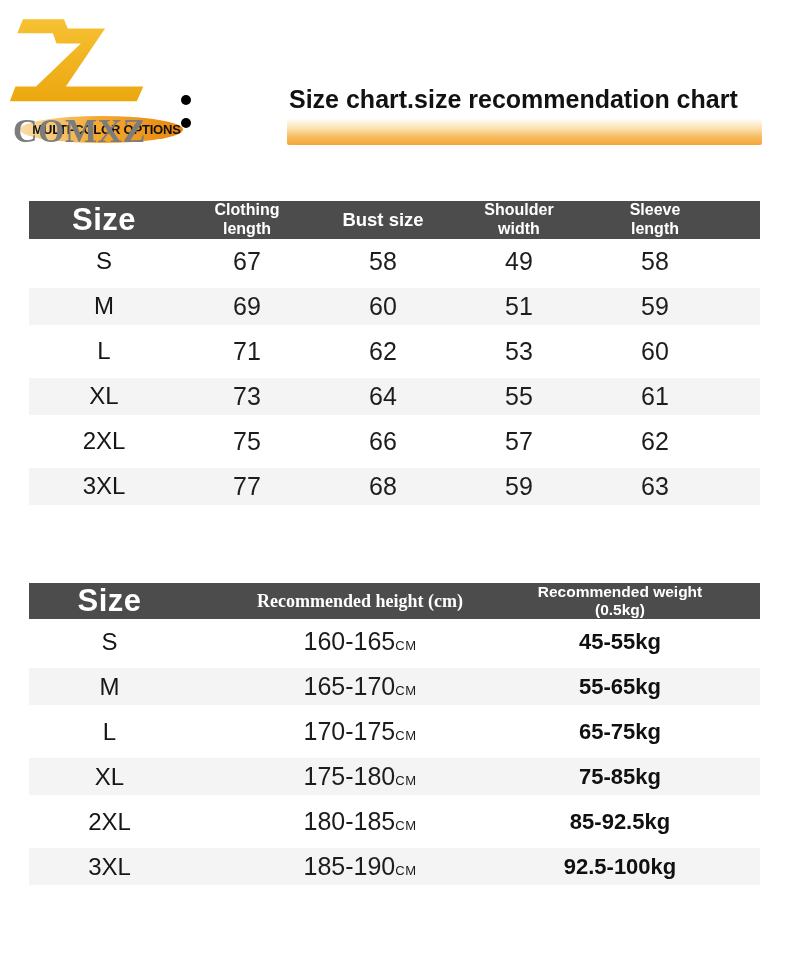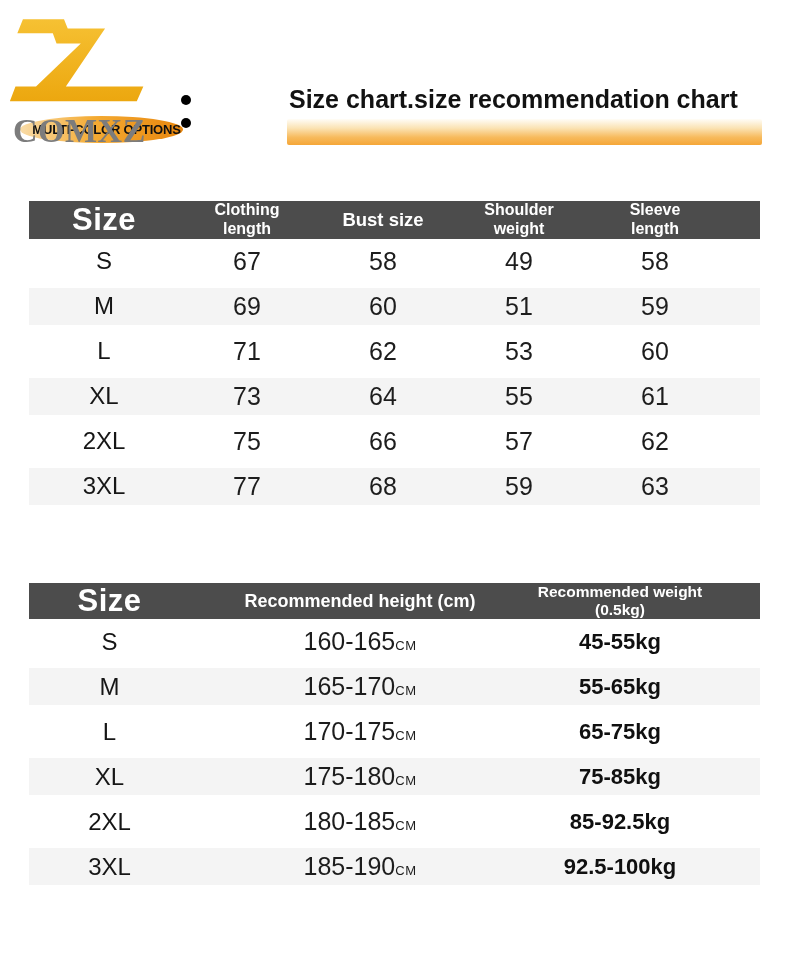--- a/index.html
+++ b/index.html
@@ -30,21 +30,21 @@
   table{position:absolute;left:29px;width:731px;border-collapse:collapse;table-layout:fixed;}
   .t1{top:201px;} .t2{top:583px;}
   th,td{padding:0;text-align:center;vertical-align:middle;overflow:hidden;}
   thead tr{height:30px;}
   tbody tr{height:45px;}
   thead th{background:#4c4c4c;color:#ffffff;font-weight:bold;}
   th.h-size{font-size:31px;letter-spacing:0.5px;}
   th.h-small{font-size:16px;line-height:1.18;}
   th.h-small .wrap2{display:inline-block;max-width:78px;}
   th.h-bust{font-size:18.5px;}
-  th.h-height{font-size:18px;}
+  th.h-height{font-size:18px;font-family:Liberation Serif, serif;}
   th.h-weight{font-size:15.5px;}
   td.c-size{font-size:24px;color:#161616;}
   td.c-num{font-size:25px;font-weight:400;color:#1d1d1d;}
   td.c-height{font-size:25px;font-weight:400;color:#1d1d1d;}
   td.c-height .unit{font-size:13px;letter-spacing:0.5px;text-align:center;}
   td.c-weight{font-size:22px;font-weight:bold;color:#101010;}
   tbody tr:nth-child(even) td{
      background:linear-gradient(#ffffff 0 4px,#f4f4f4 4px calc(100% - 4px),#ffffff calc(100% - 4px) 100%);
   }
 </style>
@@ -81,21 +81,21 @@
         <col style="width:136px">
       <col style="width:136px">
         <col style="width:136px">
         <col style="width:37px">
     </colgroup>
     <thead>
       <tr>
         <th class="h-size">Size</th>
         <th class="h-small"><span class="wrap2">Clothing length</span></th>
         <th class="h-bust">Bust size</th>
-        <th class="h-small"><span class="wrap2">Shoulder weight</span></th>
+        <th class="h-small"><span class="wrap2">Shoulder width</span></th>
         <th class="h-small"><span class="wrap2">Sleeve length</span></th>
         <th></th>
       </tr>
     </thead>
     <tbody>
       <tr>
         <td class="c-size">S</td>
         <td class="c-num">67</td>
         <td class="c-num">58</td>
         <td class="c-num">49</td>

